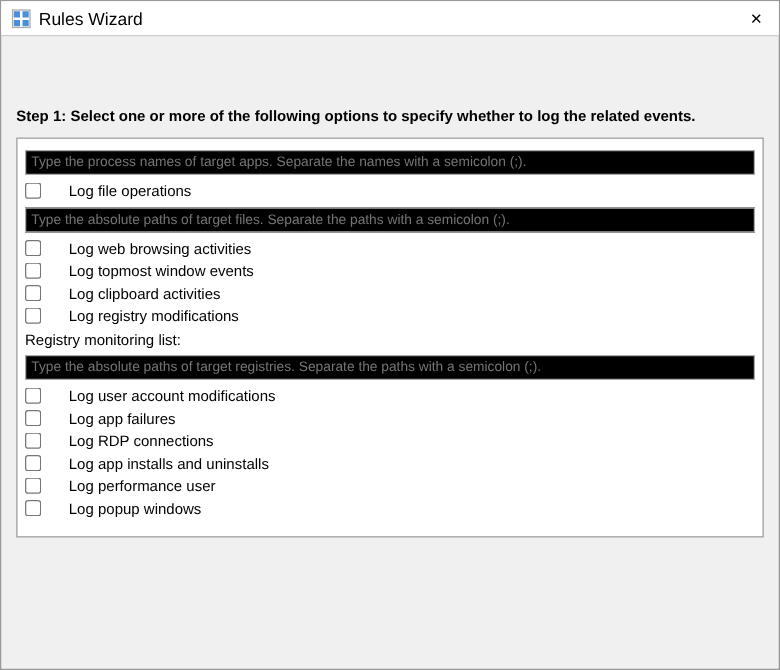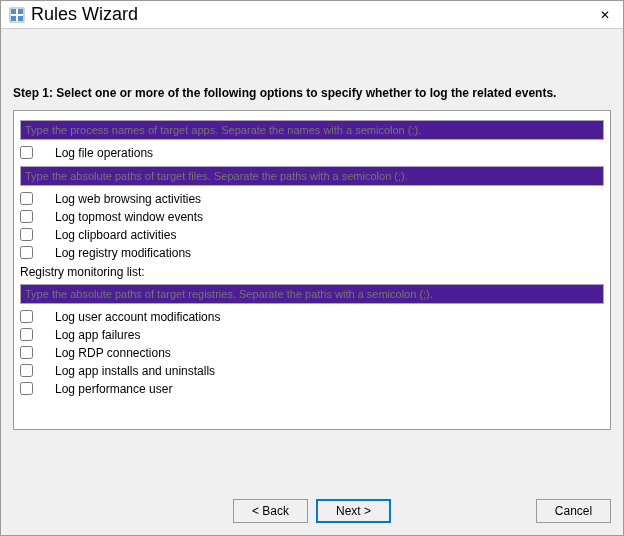--- a/index.html
+++ b/index.html
@@ -33,21 +33,21 @@
     .title-bar-left {
       display: flex;
       align-items: center;
       gap: 6px;
     }
     .title-icon {
       width: 16px;
       height: 16px;
     }
     .title-text {
-      font-size: 18px;
+      font-size: 14px;
       color: #000;
       text-align: center;
     }
     .close-btn {
       width: 20px;
       height: 20px;
       display: flex;
       align-items: center;
       justify-content: center;
       font-size: 12px;
@@ -76,21 +76,21 @@
       overflow-x: hidden;
       padding: 4px 2px;
       position: relative;
     }
     .list-inner {
       padding: 2px 4px;
     }
     .text-input {
       width: 100%;
       border: 1px solid #aaa;
-      background: #4c1d95;
+      background: #000000;
       color: #888;
       font-size: 11px;
       padding: 2px 4px;
       height: 20px;
       margin: 3px 0;
       outline: none;
     }
     .section-label {
       font-size: 12px;
       margin: 4px 0 2px 0;
@@ -229,24 +229,21 @@
           <label class="checkbox-label" for="cb9">Log app installs and uninstalls</label>
         </div>
 
         
         <div class="checkbox-row">
           <input type="checkbox" id="cb10" style="">
           <label class="checkbox-label" for="cb10">Log performance user</label>
         </div>
 
         
+        <div class="checkbox-row">
+          <input type="checkbox" id="cb11" style="">
+          <label class="checkbox-label" for="cb11">Log popup windows</label>
+        </div>
       </div>
     </div>
   </div>
 
-  <div class="bottom-area">
-    <div class="btn-group-center">
-      <button class="btn">&lt; Back</button>
-      <button class="btn btn-next">Next &gt;</button>
-    </div>
-    <button class="btn" style="position:absolute; right:12px;">Cancel</button>
-  </div>
 </div>
 
 </body></html>

